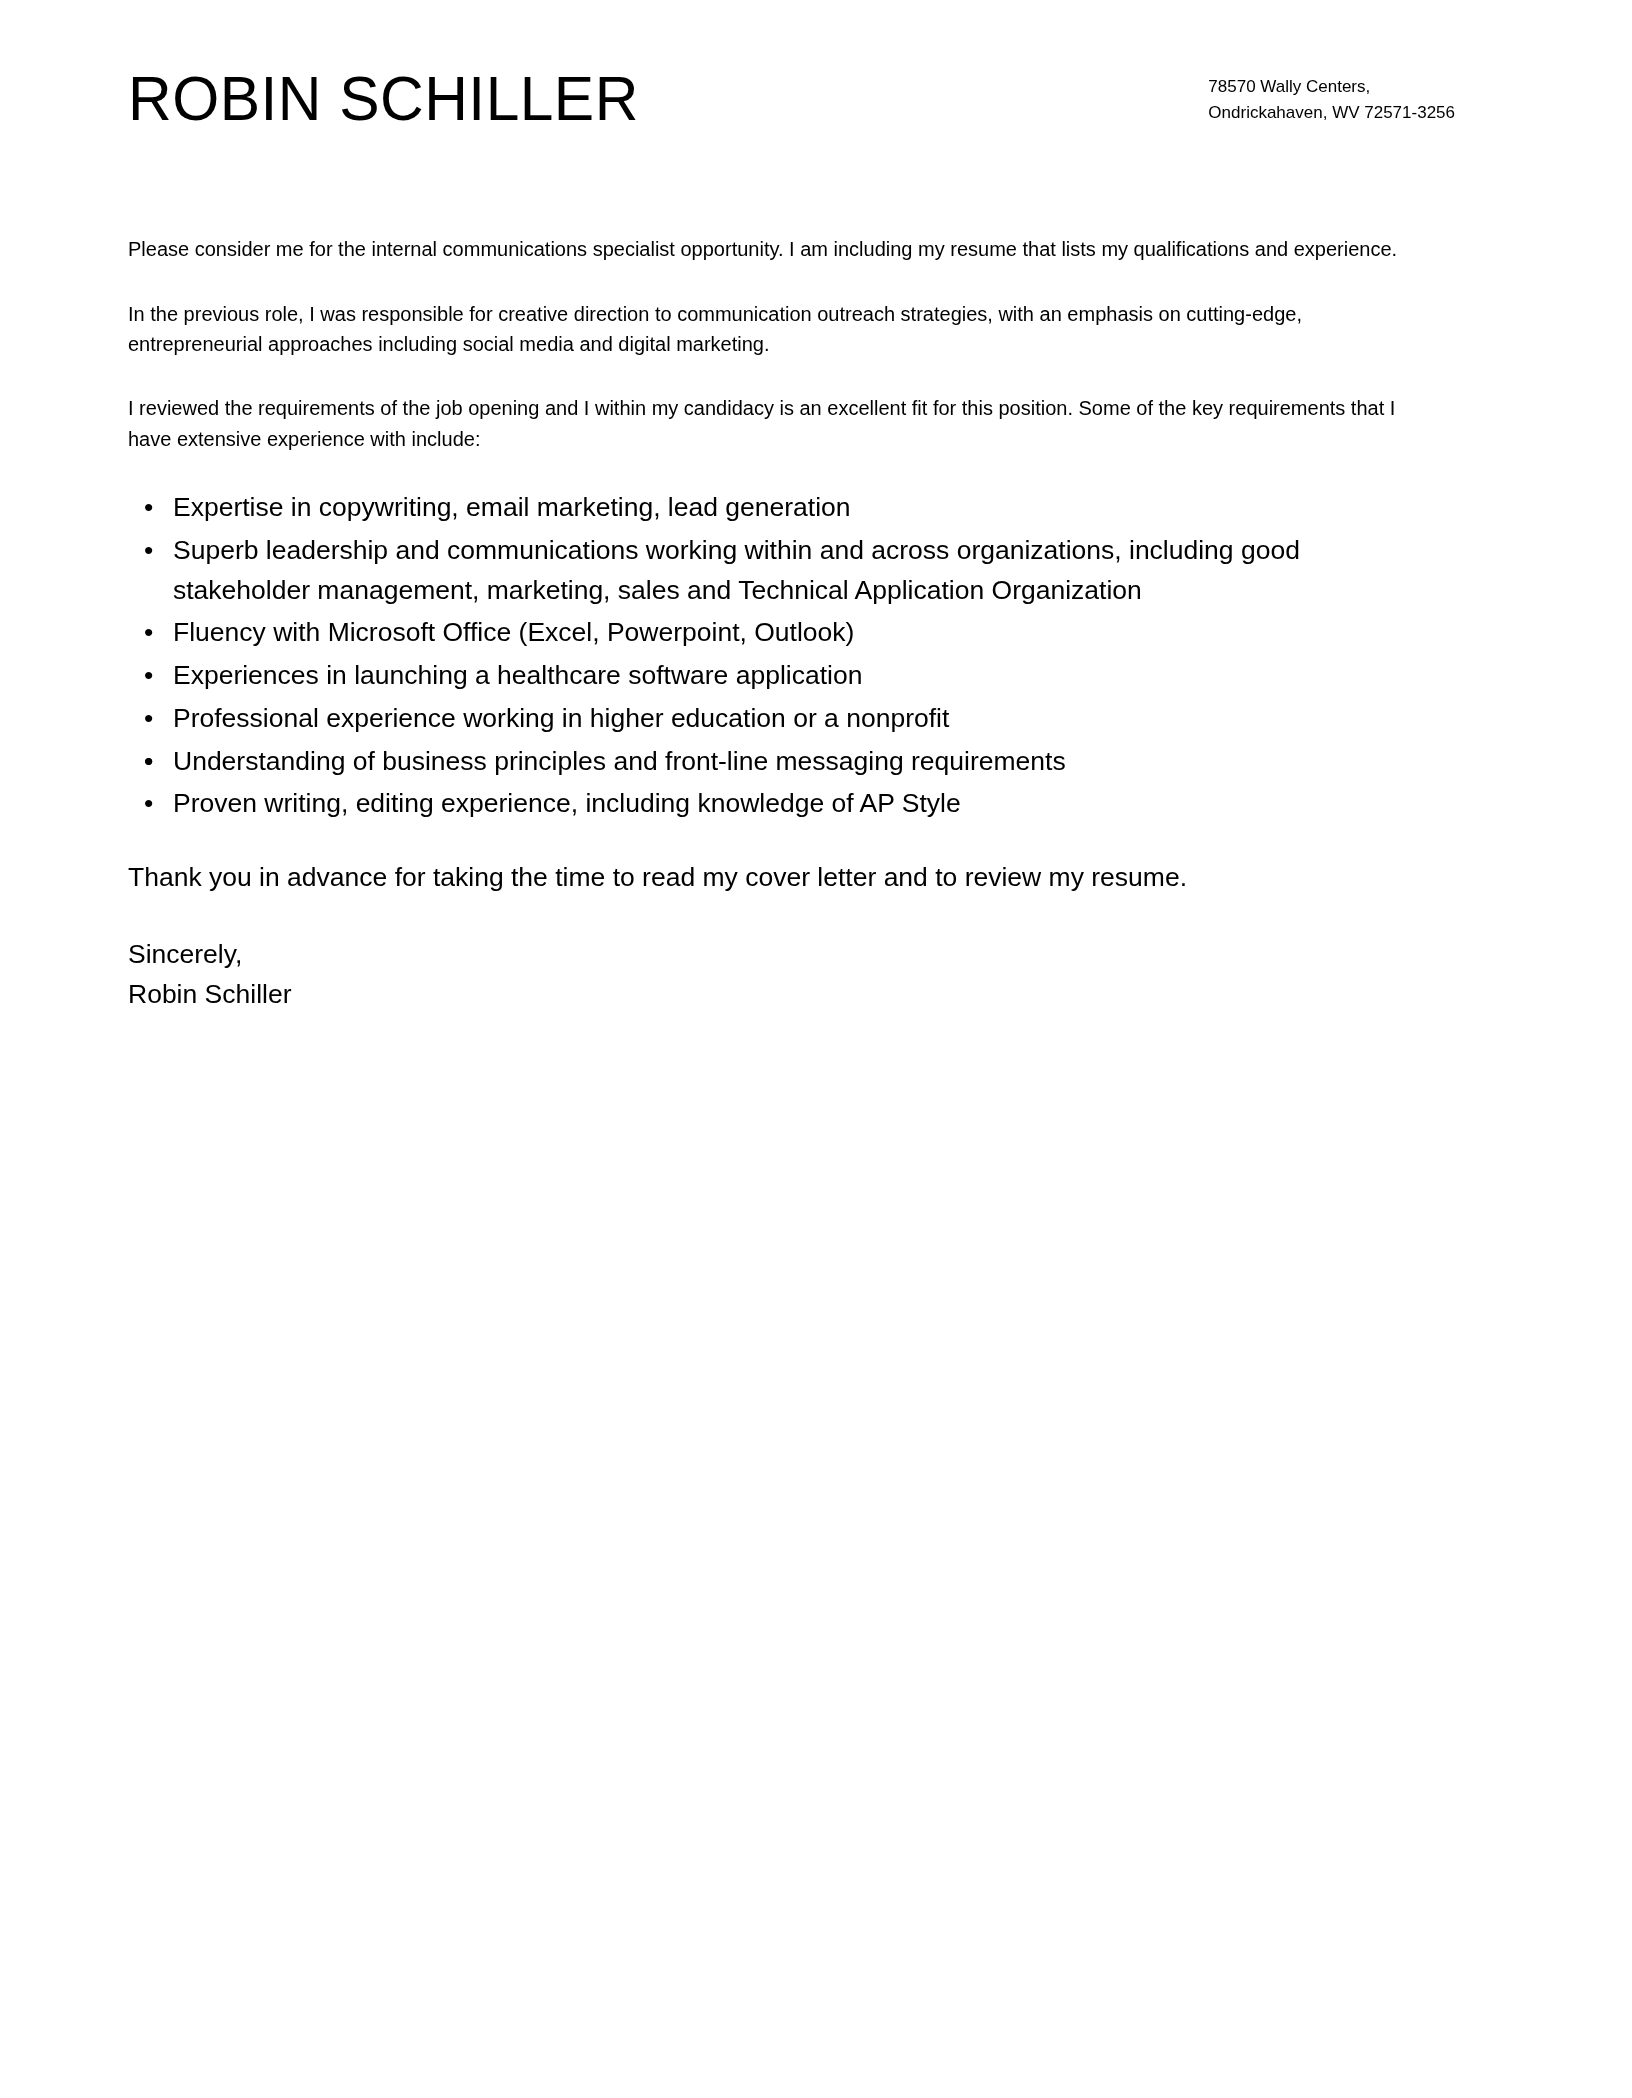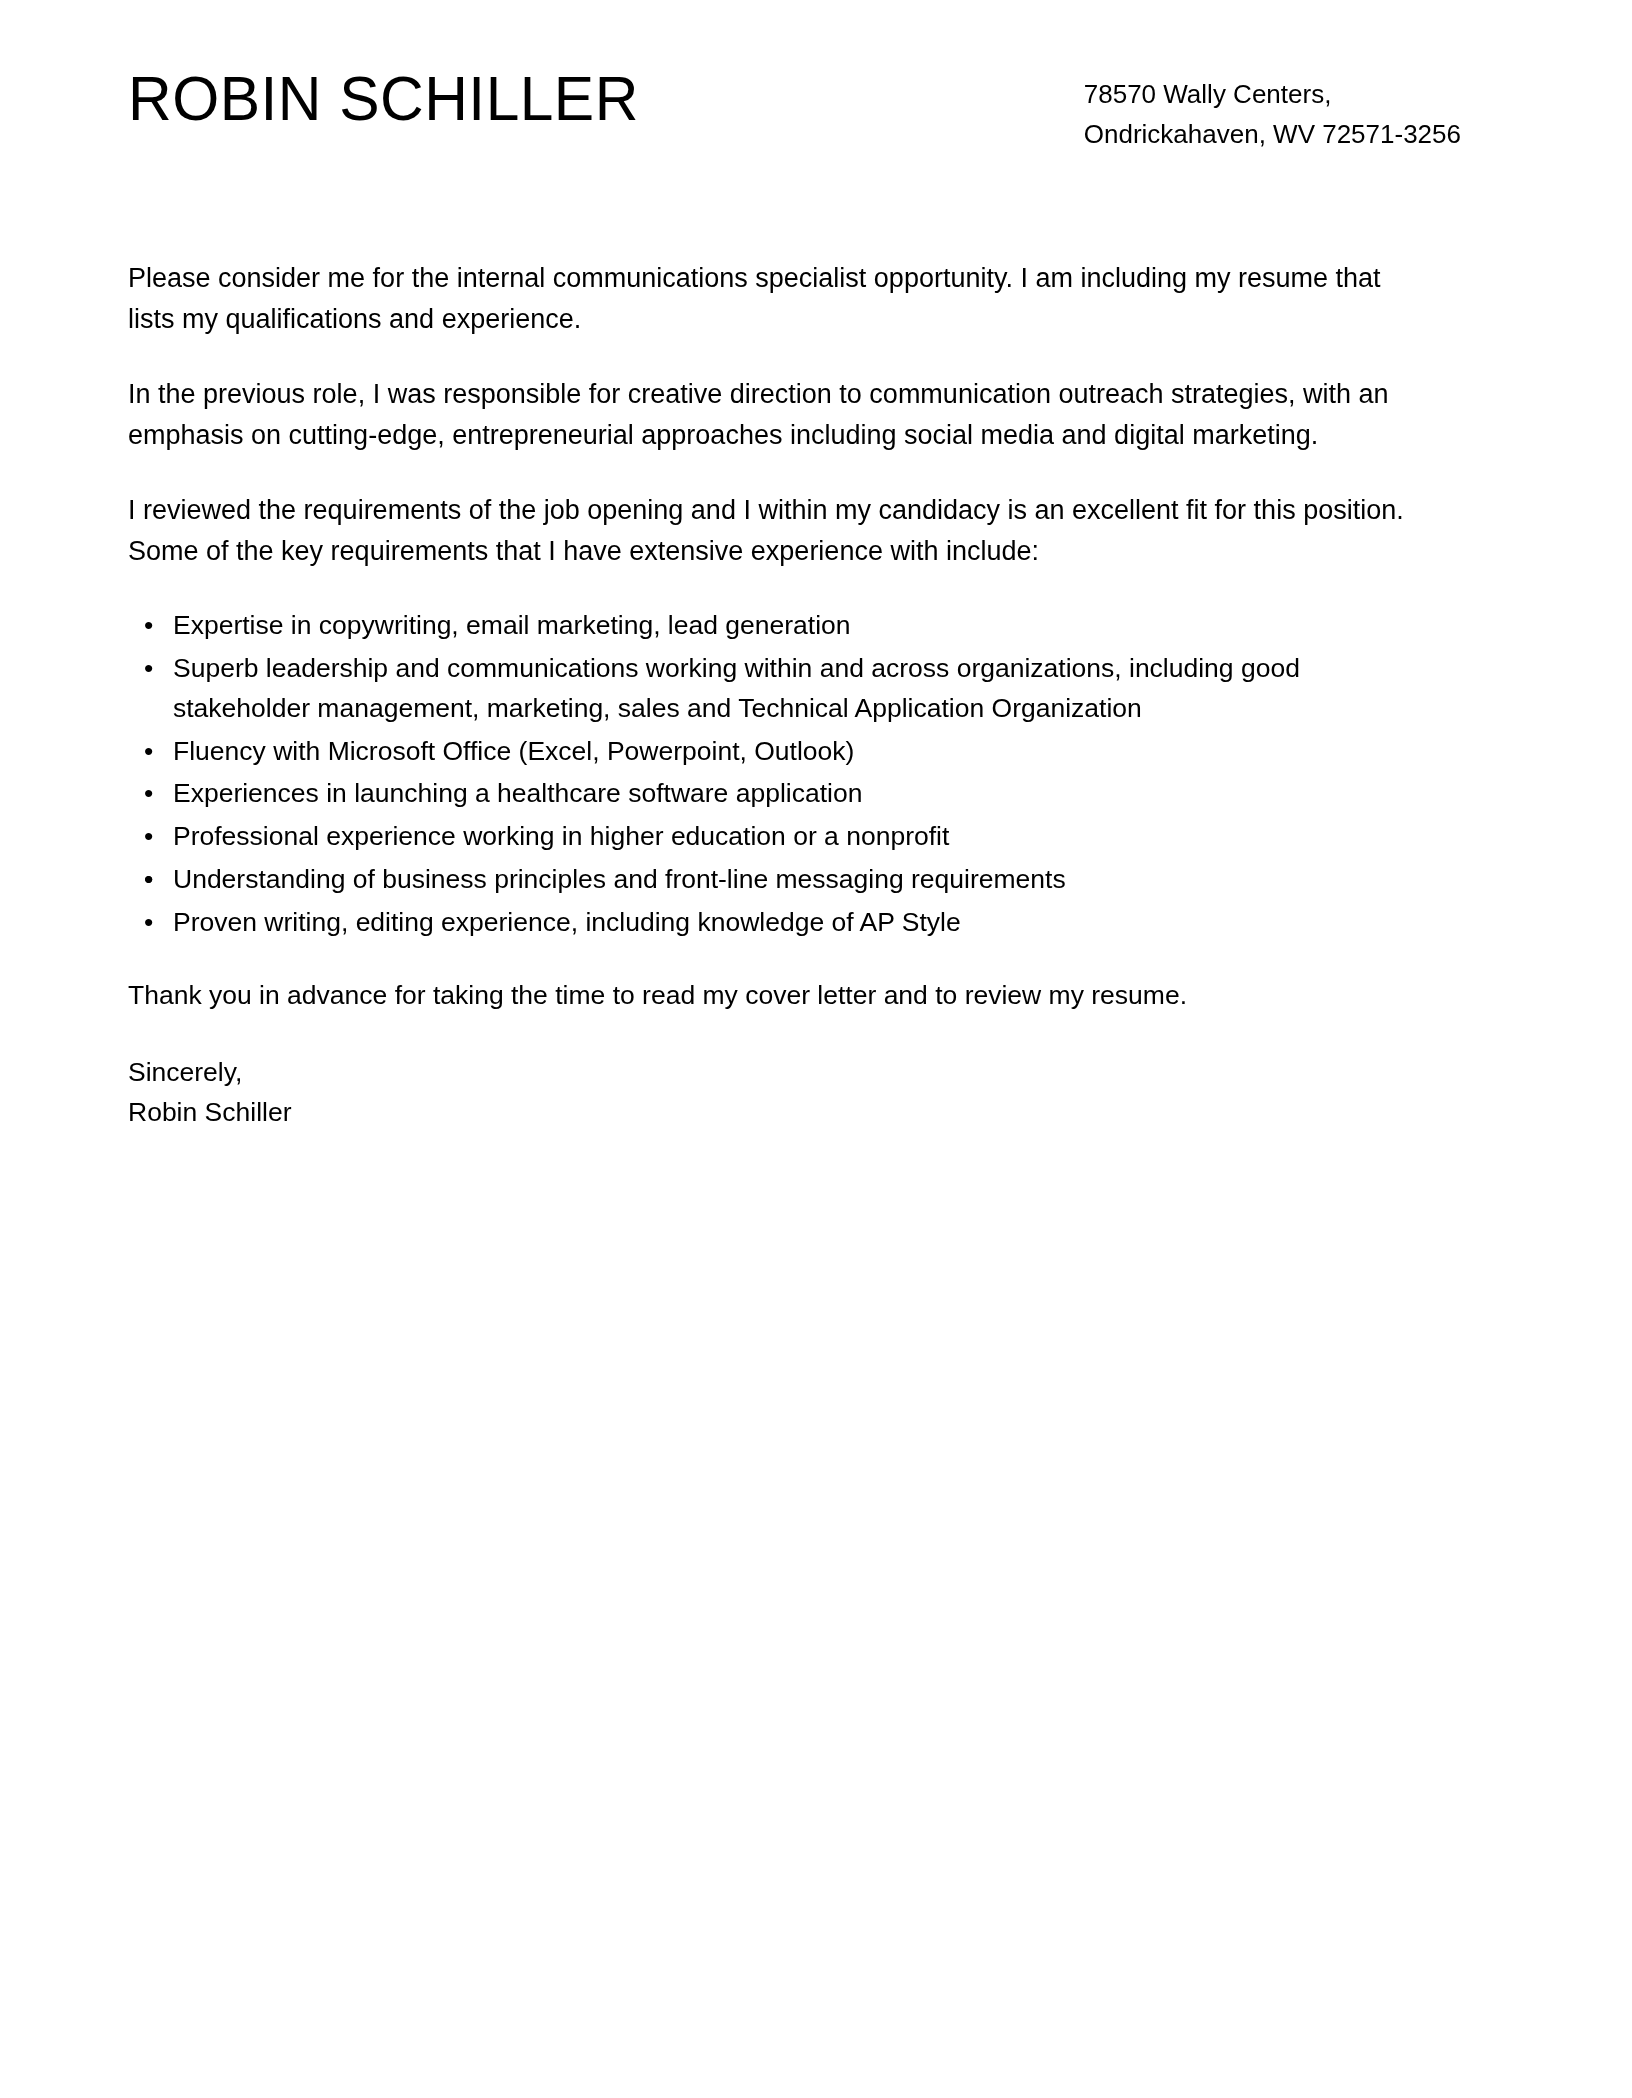--- a/index.html
+++ b/index.html
@@ -44,45 +44,45 @@
     letter-spacing: 0.5px;
     line-height: 1.02;
     white-space: nowrap;
     transform: scaleX(0.96);
     transform-origin: left center;
   }
 
   .address-block {
     flex: 0 0 auto;
     text-align: left;
-    font-size: 26px;
+    font-size: 17px;
     line-height: 1.54;
     padding-top: 12px;
-    margin-right: 5px;
+    margin-right: 11px;
   }
 
   .address-line {
     white-space: nowrap;
   }
 
   
   .letter-body {
     padding: 0 190px 0 128px;
     margin-top: 104px;
   }
 
   .salutation {
     font-size: 26.5px;
     font-weight: 700;
     line-height: 1.5;
     margin-bottom: 38px;
   }
 
   .paragraph {
-    font-size: 27px;
+    font-size: 20px;
     line-height: 1.52;
     margin-bottom: 34px;
     text-align: left;
   }
 
   .requirements-list {
     list-style: none;
     margin: 6px 0 34px 0;
     padding: 0;
   }

